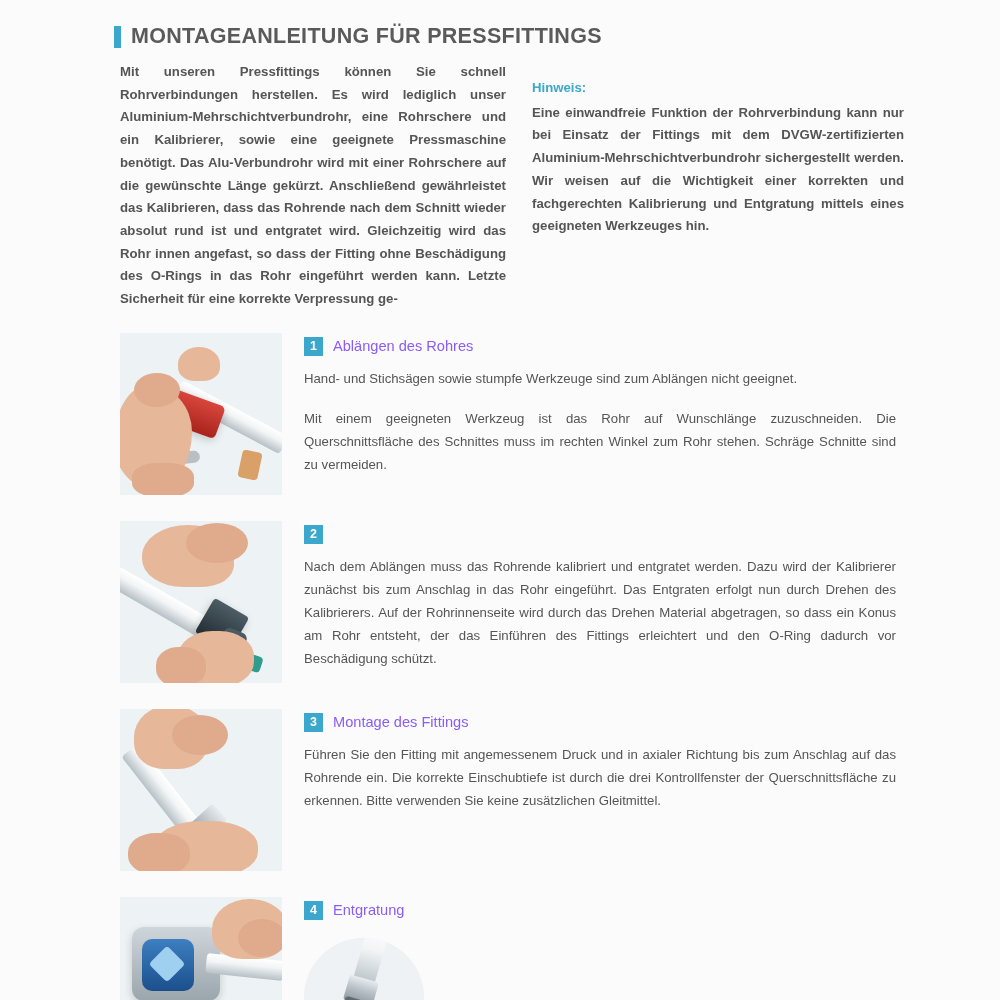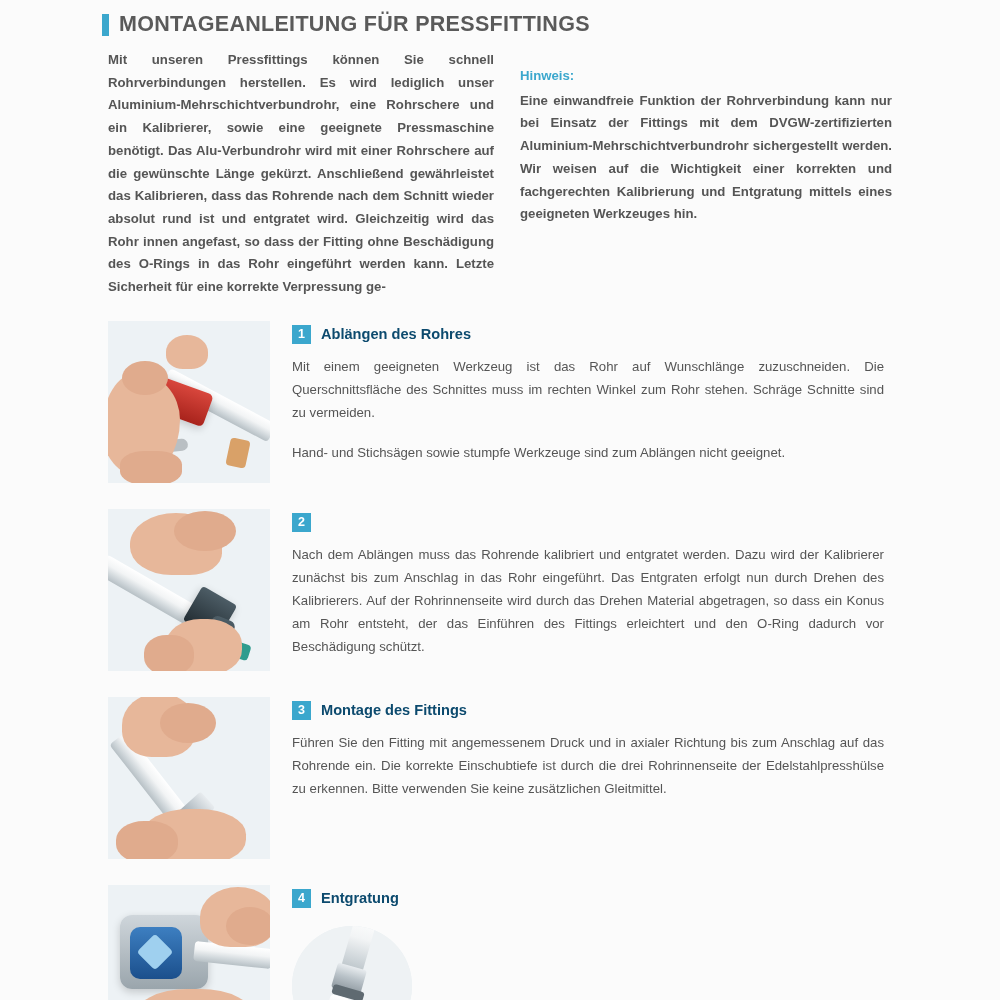--- a/index.html
+++ b/index.html
@@ -13,21 +13,21 @@
     font-family: "Liberation Sans", sans-serif;
     color: #4b4b4b;
     overflow: hidden;
     position: relative;
   }
   .page {
     position: relative;
     width: 1000px;
     height: 1000px;
     box-sizing: border-box;
-    padding: 4px;
+    padding: 16px;
   }
 
   
   .title-row {
     display: flex;
     align-items: center;
     padding: 8px 0 6px 98px;
   }
   .title-bar {
     width: 7px;
@@ -110,23 +110,23 @@
     color: #fff;
     font-size: 12.5px;
     font-weight: bold;
     display: flex;
     align-items: center;
     justify-content: center;
     margin-right: 10px;
     flex: 0 0 auto;
   }
   .step-title {
-    color: #0c4a6e;
+    color: #8b5cf6;
     font-size: 14.6px;
-    font-weight: bold;
+    font-weight: normal;
   }
   .step-text {
     font-size: 13.2px;
     line-height: 1.74;
     text-align: justify;
     color: #555;
   }
   .step-text + .step-text { margin-top: 17px; }
 
   .step-inner {
@@ -217,22 +217,22 @@
         <div class="ph hand2" style="left:14px; top:40px; width:46px; height:34px; border-radius:50%;"></div>
         <div class="ph hand" style="left:58px; top:14px; width:42px; height:34px; border-radius:50% 50% 40% 40%;"></div>
         <div class="ph hand2" style="left:12px; top:130px; width:62px; height:34px; border-radius:40%;"></div>
         <div class="ph" style="left:120px; top:118px; width:20px; height:28px; background:#d9a168; border-radius:4px; transform:rotate(12deg);"></div>
       </div>
       <div class="step-body">
         <div class="step-head">
           <div class="step-num">1</div>
           <div class="step-title">Ablängen des Rohres</div>
         </div>
+        <div class="step-text">Hand- und Stichsägen sowie stumpfe Werkzeuge sind zum Ablängen nicht geeignet.</div>
         <div class="step-text">Mit einem geeigneten Werkzeug ist das Rohr auf Wunschlänge zuzuschneiden. Die Querschnittsfläche des Schnittes muss im rechten Winkel zum Rohr stehen. Schräge Schnitte sind zu vermeiden.</div>
-        <div class="step-text">Hand- und Stichsägen sowie stumpfe Werkzeuge sind zum Ablängen nicht geeignet.</div>
       </div>
     </div>
 
     <div class="step">
       <div class="step-photo">
         <div class="ph bgwall"></div>
         <div class="ph pipe" style="left:-6px; top:44px; width:122px; height:22px; transform:rotate(30deg); transform-origin:left center;"></div>
         <div class="ph tool-dark shadow-soft" style="left:82px; top:84px; width:40px; height:40px; transform:rotate(30deg);"></div>
         <div class="ph tool-dark" style="left:96px; top:108px; width:24px; height:50px; transform:rotate(22deg); border-radius:6px;"></div>
         <div class="ph" style="left:112px; top:132px; width:30px; height:16px; background:#2f9c8e; border-radius:4px; transform:rotate(18deg);"></div>
@@ -258,21 +258,21 @@
         <div class="ph hand" style="left:14px; top:-4px; width:74px; height:64px; border-radius:50% 50% 40% 40%;"></div>
         <div class="ph hand2" style="left:52px; top:6px; width:56px; height:40px; border-radius:50%;"></div>
         <div class="ph hand" style="left:34px; top:112px; width:104px; height:56px; border-radius:45%;"></div>
         <div class="ph hand2" style="left:8px; top:124px; width:62px; height:42px; border-radius:45%;"></div>
       </div>
       <div class="step-body">
         <div class="step-head">
           <div class="step-num">3</div>
           <div class="step-title">Montage des Fittings</div>
         </div>
-        <div class="step-text">Führen Sie den Fitting mit angemessenem Druck und in axialer Richtung bis zum Anschlag auf das Rohrende ein. Die korrekte Einschubtiefe ist durch die drei Rohrinnenseite der Edelstahlpresshülse zu erkennen. Bitte verwenden Sie keine zusätzlichen Gleitmittel.</div>
+        <div class="step-text">Führen Sie den Fitting mit angemessenem Druck und in axialer Richtung bis zum Anschlag auf das Rohrende ein. Die korrekte Einschubtiefe ist durch die drei Kontrollfenster der Querschnittsfläche zu erkennen. Bitte verwenden Sie keine zusätzlichen Gleitmittel.</div>
       </div>
     </div>
 
     <div class="step">
       <div class="step-photo">
         <div class="ph bgwall"></div>
         <div class="ph tool-grey shadow-soft" style="left:12px; top:30px; width:88px; height:74px; border-radius:12px;"></div>
         <div class="ph tool-blue" style="left:22px; top:42px; width:52px; height:52px; border-radius:10px;"></div>
         <div class="ph" style="left:34px; top:54px; width:26px; height:26px; background:#9fd0ef; border-radius:4px; transform:rotate(45deg);"></div>
         <div class="ph pipe" style="left:86px; top:60px; width:78px; height:20px; transform:rotate(6deg);"></div>

